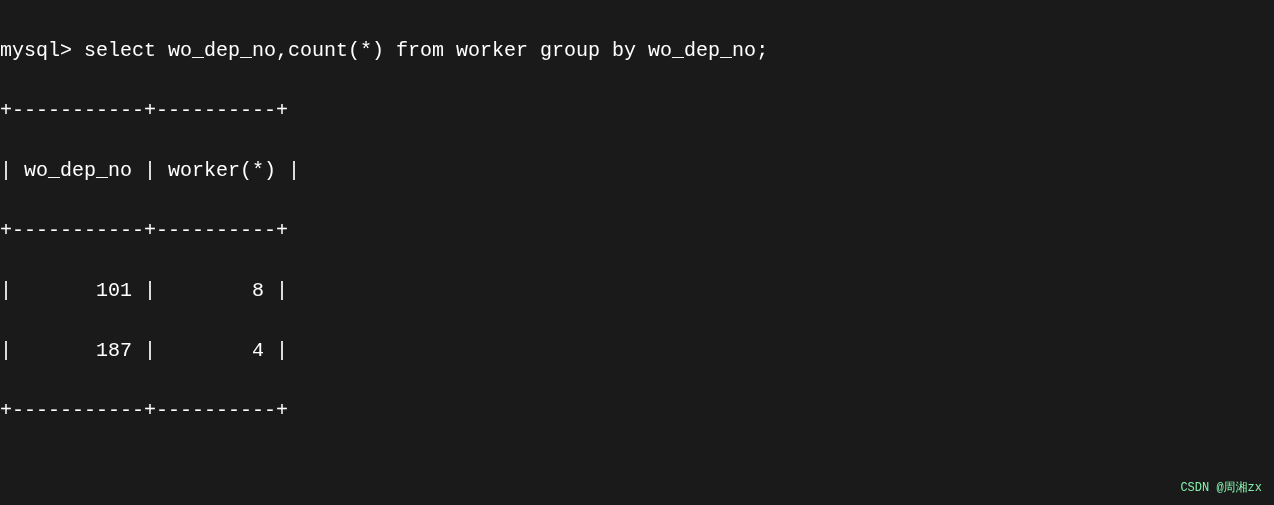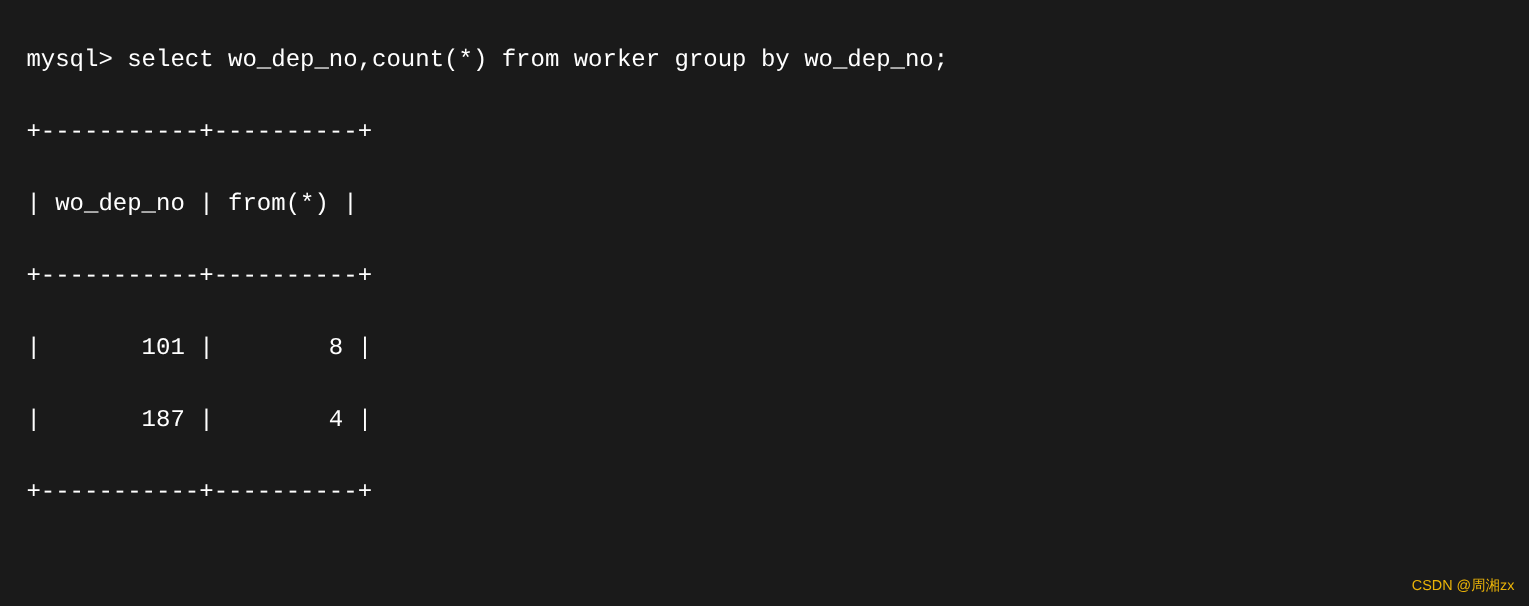--- a/index.html
+++ b/index.html
@@ -17,38 +17,37 @@
       width: 1274px;
       height: 505px;
       position: relative;
       overflow: hidden;
     }
     .terminal {
       white-space: pre;
     }
     .prompt-line {
       display: block;
-      padding-left: 22px;
     }
     .watermark {
       position: absolute;
       bottom: 8px;
       right: 12px;
-      color: #eab308;
+      color: #86efac;
       font-size: 12px;
-      font-family: Liberation Sans, sans-serif;
+      font-family: Liberation Mono, monospace;
     }
   </style>
 </head>
 <body>
 
 <div class="terminal">
 <span class="prompt-line"><span>mysql&gt; </span><span>select wo_dep_no,count(*) from worker group by wo_dep_no;</span></span>
 <span class="prompt-line">+-----------+----------+</span>
-<span class="prompt-line">| wo_dep_no | from(*) |</span>
+<span class="prompt-line">| wo_dep_no | worker(*) |</span>
 <span class="prompt-line">+-----------+----------+</span>
 <span class="prompt-line">|       101 |        8 |</span>
 <span class="prompt-line">|       187 |        4 |</span>
 <span class="prompt-line">+-----------+----------+</span>
 
 
 
 
 
 

